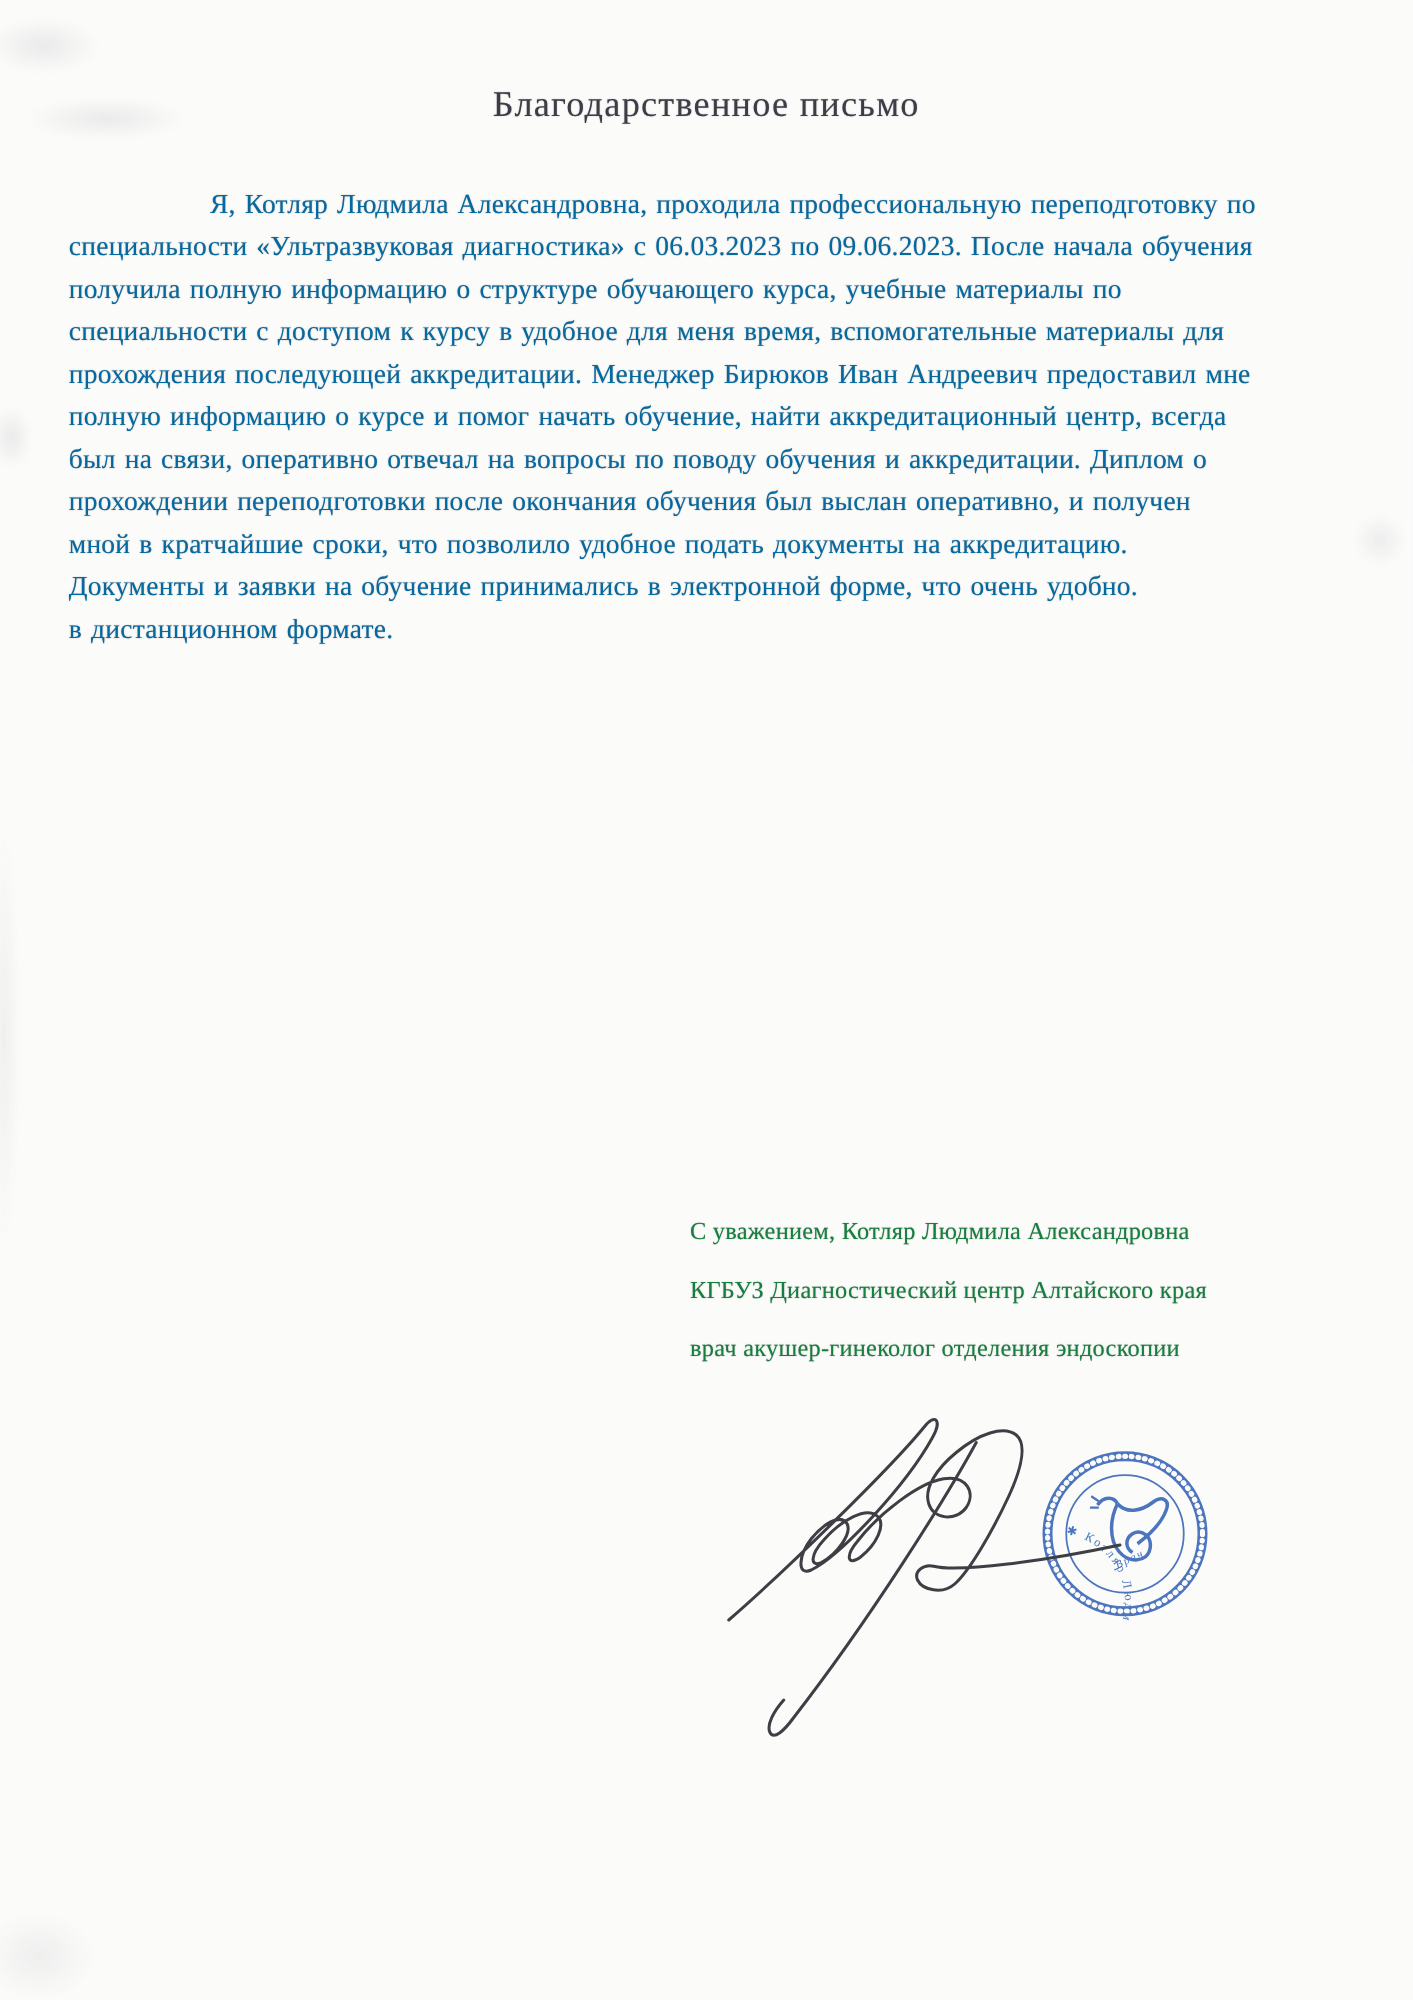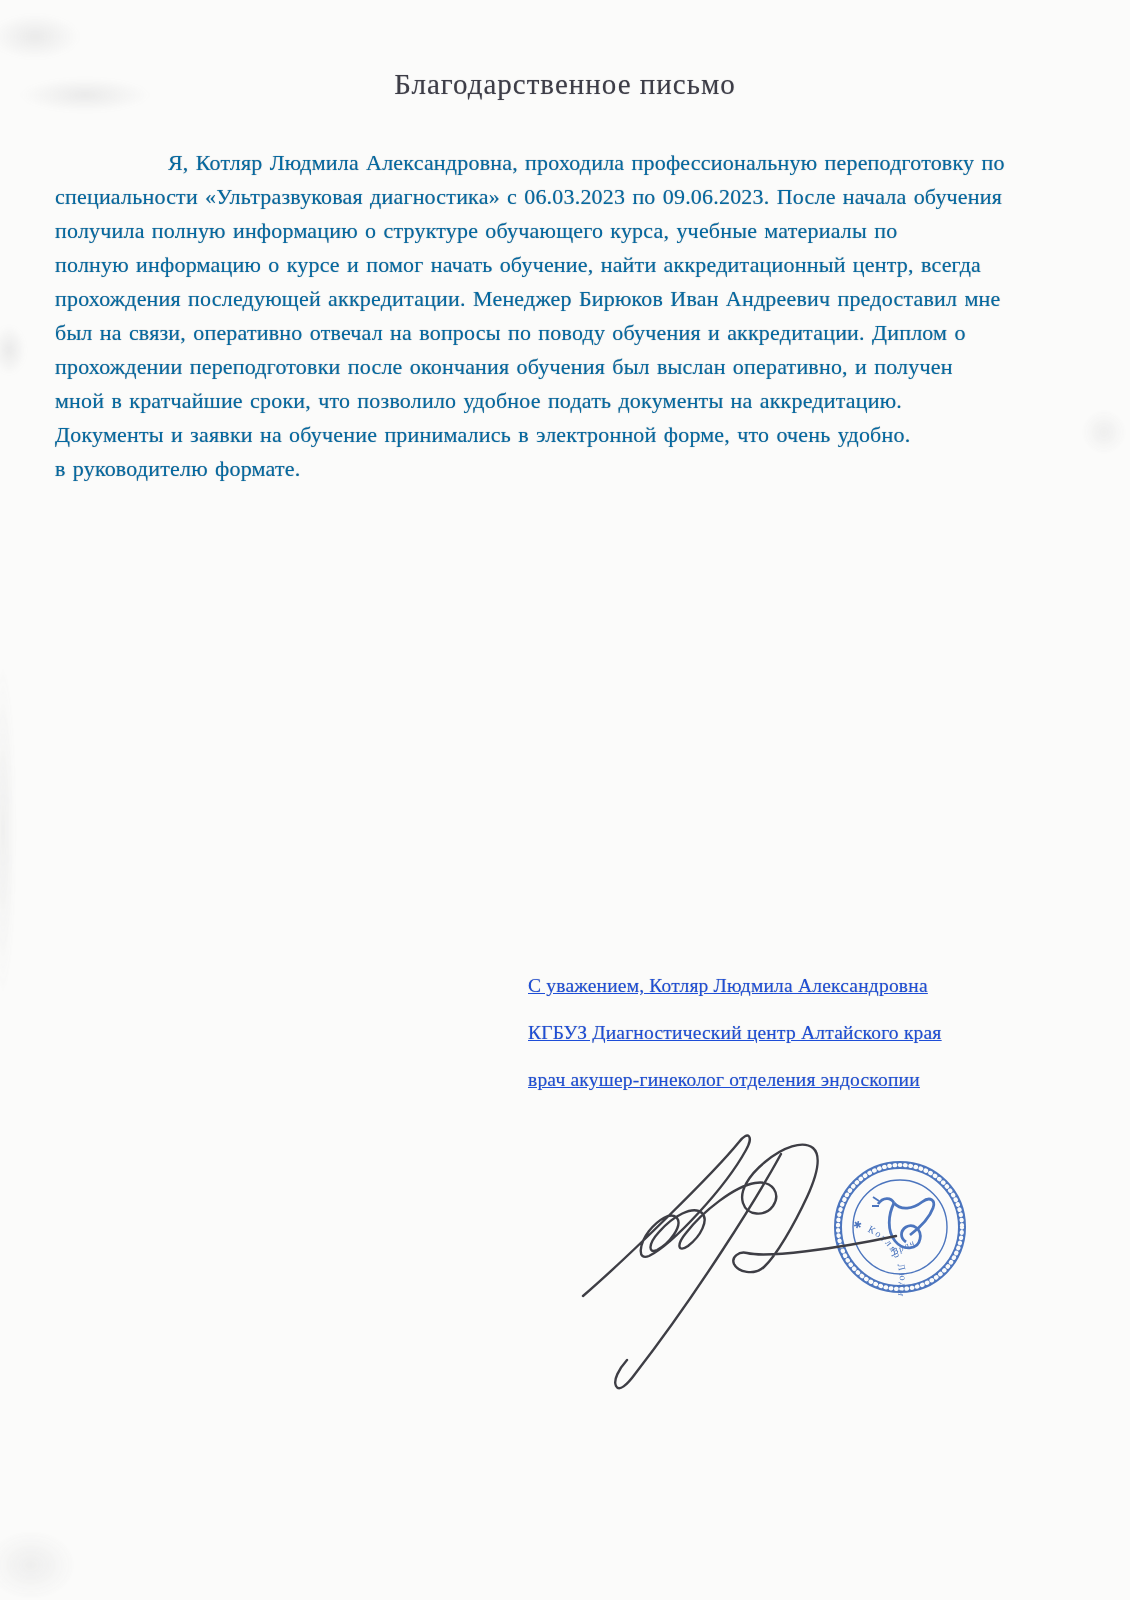--- a/index.html
+++ b/index.html
@@ -57,27 +57,26 @@
   }
   .letter-body .line {
     height: 34px;
     line-height: 34px;
     white-space: nowrap;
   }
   .letter-body .indent { padding-left: 113px; }
 
   .signoff {
     position: absolute;
-    left: 528px;
+    left: 552px;
     top: 962px;
     font-size: 19.5px;
     letter-spacing: 0.2px;
-    color: #1d4ed8;
+    color: #15803d;
     text-shadow: 0 0 1px rgba(57,57,65,0.45);
-    text-decoration: underline;
   }
   .signoff .line {
     height: 47px;
     line-height: 47px;
     white-space: nowrap;
   }
 
   .stamp-svg {
     position: absolute;
     left: 830px;
@@ -115,27 +114,28 @@
   <div class="noise n4"></div>
   <div class="noise n5"></div>
   <div class="noise n6"></div>
 
   <h1 class="doc-title">Благодарственное письмо</h1>
 
   <div class="letter-body">
     <div class="line indent">Я, Котляр Людмила Александровна, проходила профессиональную переподготовку по</div>
     <div class="line">специальности «Ультразвуковая диагностика» с 06.03.2023 по 09.06.2023. После начала обучения</div>
     <div class="line">получила полную информацию о структуре обучающего курса, учебные материалы по</div>
+    <div class="line">специальности с доступом к курсу в удобное для меня время, вспомогательные материалы для</div>
+    <div class="line">прохождения последующей аккредитации. Менеджер Бирюков Иван Андреевич предоставил мне</div>
     <div class="line">полную информацию о курсе и помог начать обучение, найти аккредитационный центр, всегда</div>
-    <div class="line">прохождения последующей аккредитации. Менеджер Бирюков Иван Андреевич предоставил мне</div>
     <div class="line">был на связи, оперативно отвечал на вопросы по поводу обучения и аккредитации. Диплом о</div>
     <div class="line">прохождении переподготовки после окончания обучения был выслан оперативно, и получен</div>
     <div class="line">мной в кратчайшие сроки, что позволило удобное подать документы на аккредитацию.</div>
     <div class="line">Документы и заявки на обучение принимались в электронной форме, что очень удобно.</div>
-    <div class="line">в руководителю формате.</div>
+    <div class="line">в дистанционном формате.</div>
   </div>
 
   <div class="signoff">
     <div class="line">С уважением, Котляр Людмила Александровна</div>
     <div class="line">КГБУЗ Диагностический центр Алтайского края</div>
     <div class="line">врач акушер-гинеколог отделения эндоскопии</div>
   </div>
 
   <svg class="stamp-svg" viewBox="0 0 140 140">
     <g fill="none" stroke="#3463b6">

